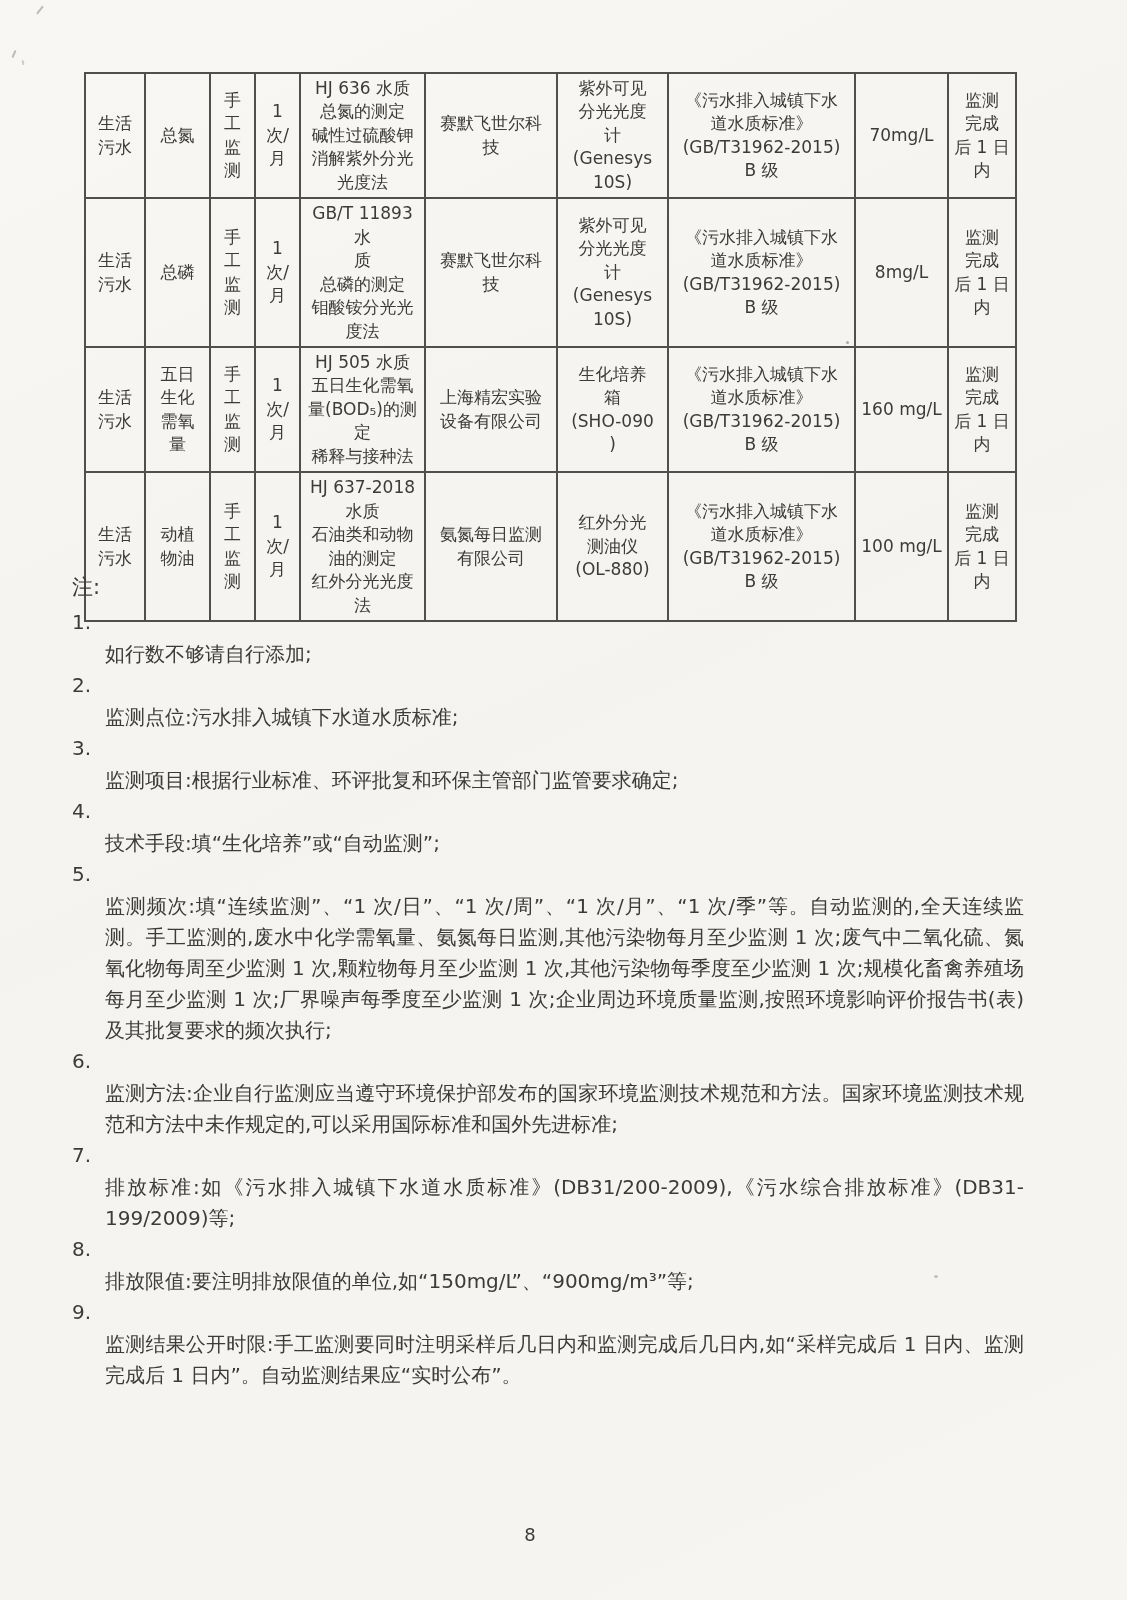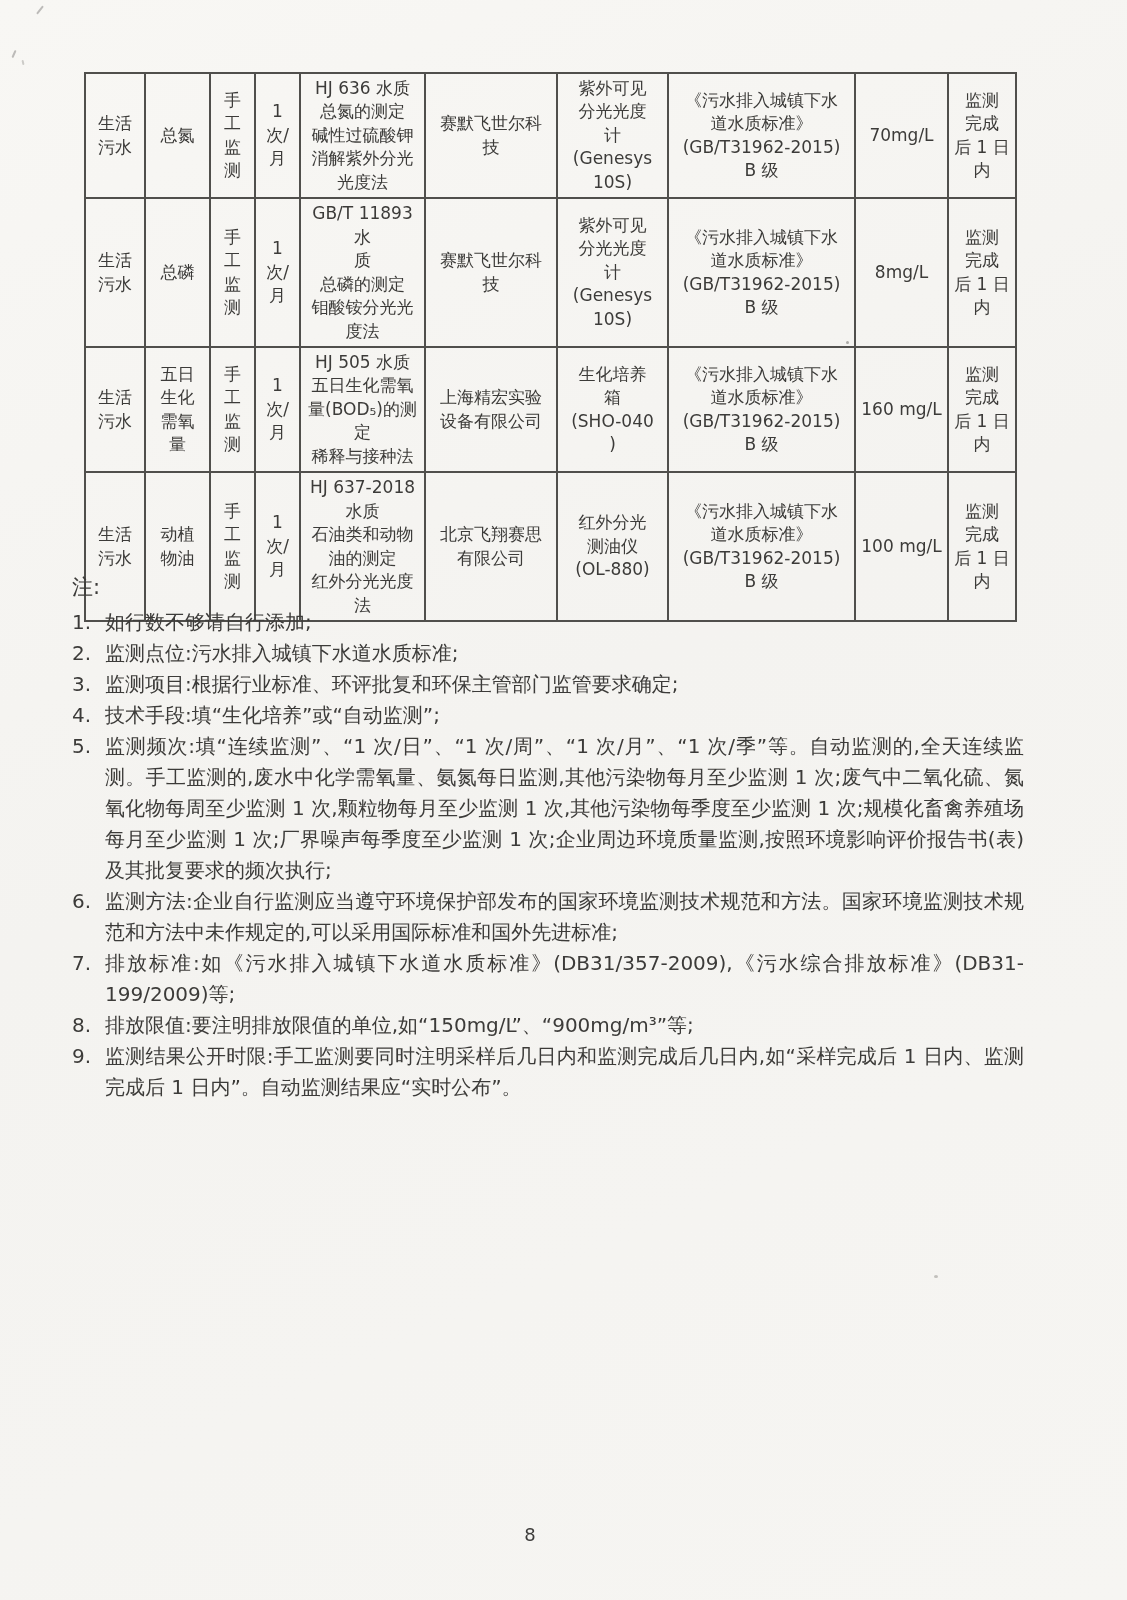--- a/index.html
+++ b/index.html
@@ -59,20 +59,21 @@
     display: flex;
     align-items: flex-start;
   }
   .note-no {
     flex: 0 0 33px;
     white-space: nowrap;
   }
   .note-text {
     flex: 1 1 auto;
     text-align: justify;
+    margin-top: 32px;
   }
 
   
   .page-number {
     position: absolute;
     left: 500px;
     top: 1524px;
     width: 60px;
     text-align: center;
     font-size: 18px;
@@ -199,21 +200,21 @@
 月</td>
         <td>HJ 505 水质
 五日生化需氧
 量(BOD₅)的测
 定
 稀释与接种法</td>
         <td>上海精宏实验
 设备有限公司</td>
         <td>生化培养
 箱
-(SHO-040
+(SHO-090
 )</td>
         <td>《污水排入城镇下水
 道水质标准》
 (GB/T31962-2015)
 B 级</td>
         <td>160 mg/L</td>
         <td>监测
 完成
 后 1 日
 内</td>
@@ -229,21 +230,21 @@
 测</td>
         <td>1
 次/
 月</td>
         <td>HJ 637-2018
 水质
 石油类和动物
 油的测定
 红外分光光度
 法</td>
-        <td>北京飞翔赛思
+        <td>氨氮每日监测
 有限公司</td>
         <td>红外分光
 测油仪
 (OL-880)</td>
         <td>《污水排入城镇下水
 道水质标准》
 (GB/T31962-2015)
 B 级</td>
         <td>100 mg/L</td>
         <td>监测
@@ -276,21 +277,21 @@
     <div class="note-item">
       <span class="note-no">5.</span>
       <div class="note-text">监测频次:填“连续监测”、“1 次/日”、“1 次/周”、“1 次/月”、“1 次/季”等。自动监测的,全天连续监测。手工监测的,废水中化学需氧量、氨氮每日监测,其他污染物每月至少监测 1 次;废气中二氧化硫、氮氧化物每周至少监测 1 次,颗粒物每月至少监测 1 次,其他污染物每季度至少监测 1 次;规模化畜禽养殖场每月至少监测 1 次;厂界噪声每季度至少监测 1 次;企业周边环境质量监测,按照环境影响评价报告书(表)及其批复要求的频次执行;</div>
     </div>
     <div class="note-item">
       <span class="note-no">6.</span>
       <div class="note-text">监测方法:企业自行监测应当遵守环境保护部发布的国家环境监测技术规范和方法。国家环境监测技术规范和方法中未作规定的,可以采用国际标准和国外先进标准;</div>
     </div>
     <div class="note-item">
       <span class="note-no">7.</span>
-      <div class="note-text">排放标准:如《污水排入城镇下水道水质标准》(DB31/357-2009),《污水综合排放标准》(DB31-199/2009)等;</div>
+      <div class="note-text">排放标准:如《污水排入城镇下水道水质标准》(DB31/200-2009),《污水综合排放标准》(DB31-199/2009)等;</div>
     </div>
     <div class="note-item">
       <span class="note-no">8.</span>
       <div class="note-text">排放限值:要注明排放限值的单位,如“150mg/L”、“900mg/m³”等;</div>
     </div>
     <div class="note-item">
       <span class="note-no">9.</span>
       <div class="note-text">监测结果公开时限:手工监测要同时注明采样后几日内和监测完成后几日内,如“采样完成后 1 日内、监测完成后 1 日内”。自动监测结果应“实时公布”。</div>
     </div>
   </div>

